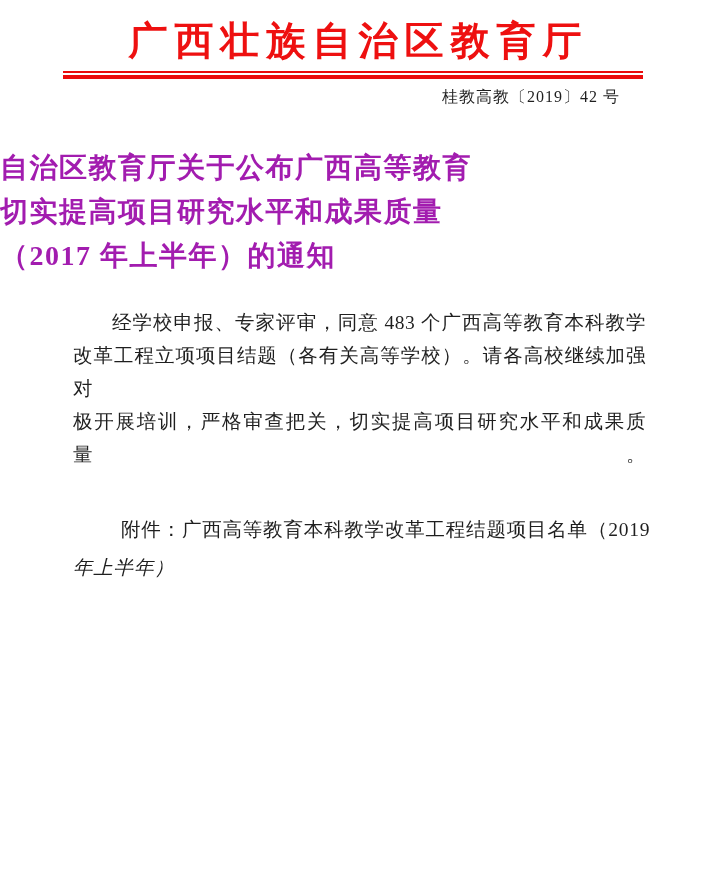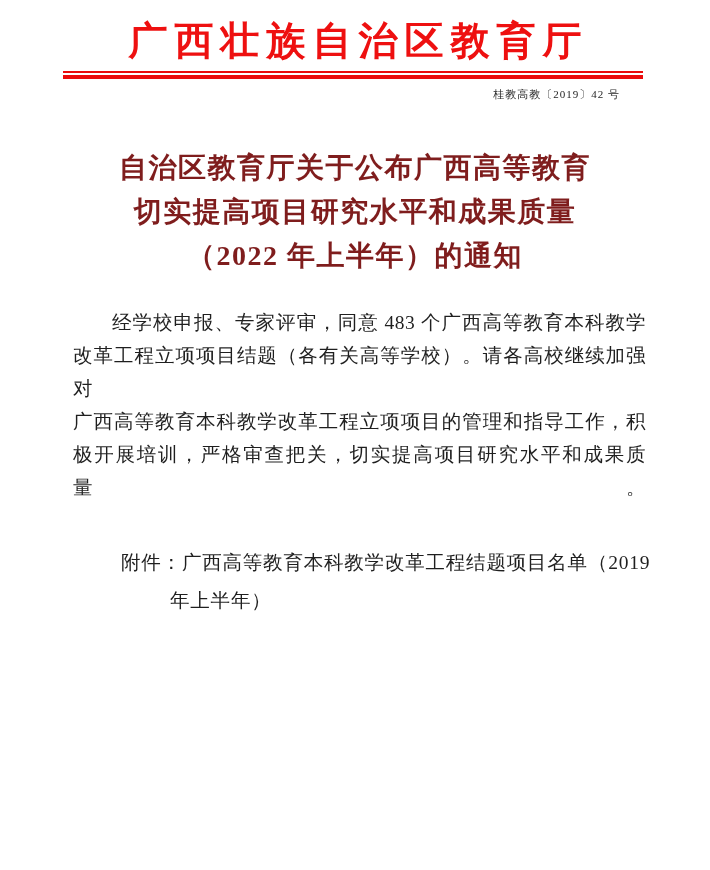--- a/index.html
+++ b/index.html
@@ -45,37 +45,36 @@
     top: 2px;
     left: 0;
     width: 100%;
     height: 4px;
     background: #ea0c0c;
   }
   .doc-number {
     position: absolute;
     top: 87px;
     right: 90px;
-    font-size: 11px;
+    font-size: 16px;
     letter-spacing: 1px;
     white-space: nowrap;
   }
 
   
   .notice-title {
     position: absolute;
     top: 146px;
     left: 0;
     width: 710px;
-    text-align: center;
     font-size: 28px;
     font-weight: bold;
     line-height: 44px;
     letter-spacing: 1.5px;
-    color: #7f1d1d;
+    color: #a21caf;
   }
 
   
   .body-block {
     position: absolute;
     top: 306px;
     left: 73px;
     width: 573px;
     font-size: 19.5px;
     line-height: 33px;
@@ -88,21 +87,21 @@
     text-justify: inter-character;
   }
   .pline.first { text-indent: 2em; }
   .pline.last  { text-align-last: justify; }
   .attachment-block {
     margin-top: 40px;
     line-height: 38px;
     letter-spacing: 0.8px;
   }
   .attachment-line1 { margin-left: 48px; white-space: nowrap; margin-top: 16px; }
-  .attachment-line2 { margin-left: 97px; white-space: nowrap; }
+  .attachment-line2 { white-space: nowrap; font-style: italic; }
 
   
   .signature-agency {
     position: absolute;
     top: 683px;
     left: 383px;
     font-size: 19.5px;
     white-space: nowrap;
     z-index: 1;
   }
@@ -157,28 +156,27 @@
 
   <div class="agency-header">广西壮族自治区教育厅</div>
 
   <div class="header-rule"></div>
 
   <div class="doc-number">桂教高教〔2019〕42 号</div>
 
   <div class="notice-title">
     <div>自治区教育厅关于公布广西高等教育</div>
     <div>切实提高项目研究水平和成果质量</div>
-    <div>（2022 年上半年）的通知</div>
+    <div>（2017 年上半年）的通知</div>
   </div>
 
   <div class="body-block">
     <div>
       <div class="pline first">经学校申报、专家评审，同意 483 个广西高等教育本科教学</div>
       <div class="pline">改革工程立项项目结题（各有关高等学校）。请各高校继续加强对</div>
-      <div class="pline">广西高等教育本科教学改革工程立项项目的管理和指导工作，积</div>
       <div class="pline last">极开展培训，严格审查把关，切实提高项目研究水平和成果质量。</div>
     </div>
     <div class="attachment-block">
       <div class="attachment-line1">附件：广西高等教育本科教学改革工程结题项目名单（2019</div>
       <div class="attachment-line2">年上半年）</div>
     </div>
   </div>
 
   <div class="signature-agency">广西壮族自治区教育厅</div>
 

